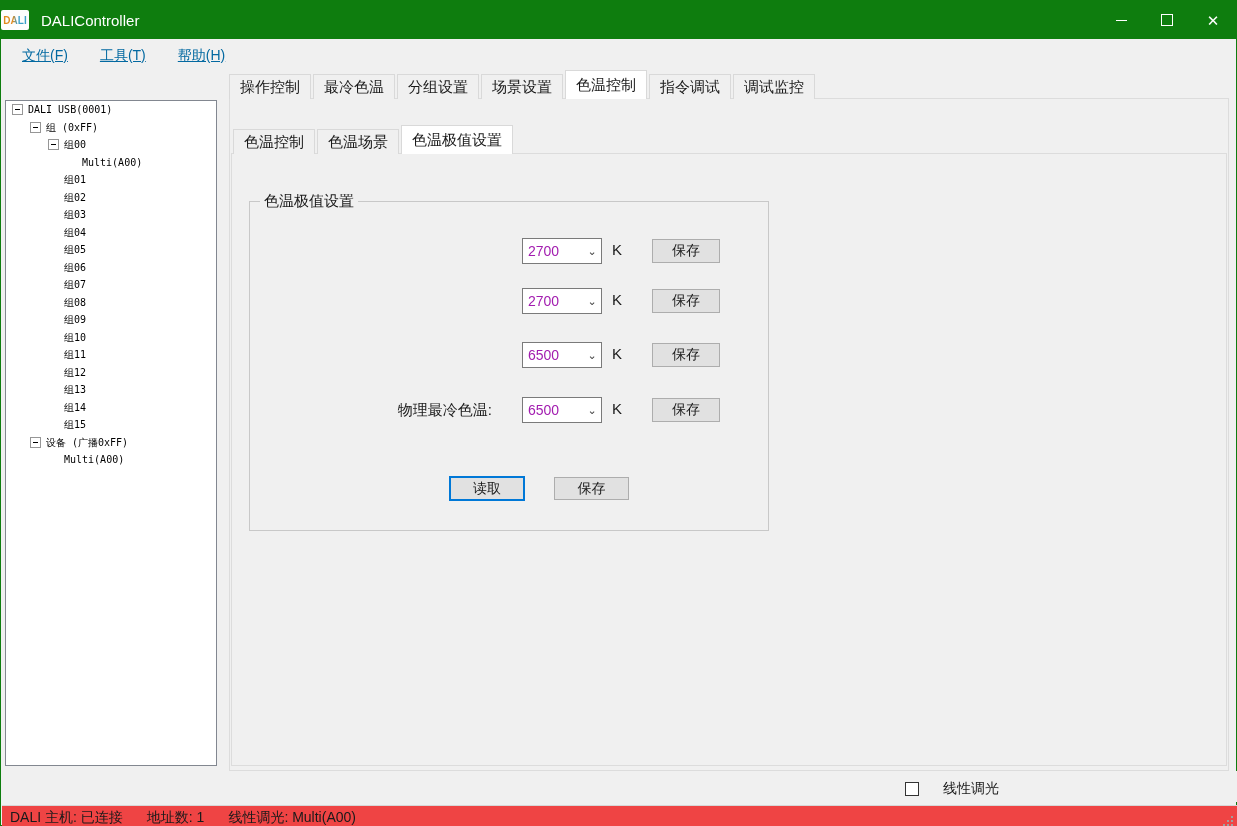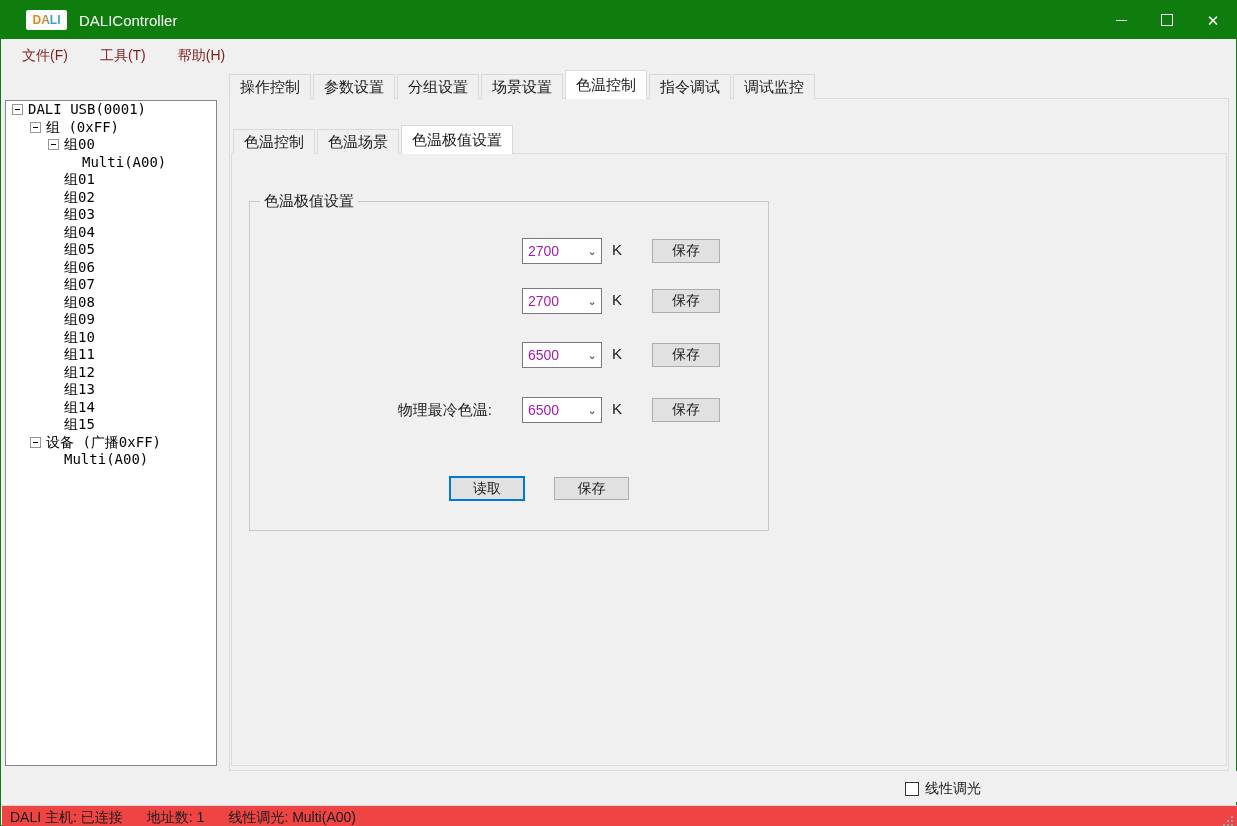--- a/index.html
+++ b/index.html
@@ -1,35 +1,35 @@
 <!DOCTYPE html>
 <html><head>
 <meta charset="utf-8">
 <style>
   html,body{margin:0;padding:0;}
   body{width:1237px;height:826px;overflow:hidden;font-family:"Liberation Sans",sans-serif;background:#ffffff;}
   .window{position:absolute;left:0;top:0;width:1237px;height:826px;background:#f0f0f0;border:1px solid #0e7d0e;box-sizing:border-box;}
 
   
   .titlebar{position:absolute;left:0;top:0;width:100%;height:38px;background:#0e7d0e;display:flex;align-items:center;}
-  .app-icon{width:41px;height:20px;margin-left:25px;background:#fdfdfd;border-radius:2px;display:flex;align-items:center;justify-content:center;font-size:12px;font-weight:bold;letter-spacing:0;color:#e08a1e;}
+  .app-icon{width:28px;height:20px;background:#fdfdfd;border-radius:2px;display:flex;align-items:center;justify-content:center;font-size:10px;font-weight:bold;letter-spacing:0;color:#e08a1e;}
   .app-icon span{background:linear-gradient(90deg,#e08a1e 40%,#3aa0c8 60%);-webkit-background-clip:text;background-clip:text;color:transparent;}
   .title-text{color:#ffffff;font-size:15px;margin-left:12px;}
   .win-controls{position:absolute;right:0;top:0;height:38px;display:flex;}
   .win-btn{width:46px;height:38px;display:flex;align-items:center;justify-content:center;color:#ffffff;font-size:14px;cursor:default;}
   .glyph-min{width:11px;height:1px;background:#fff;display:block;}
   .glyph-max{width:10px;height:10px;border:1px solid #fff;display:block;}
   .glyph-close{font-size:15px;line-height:1;}
 
   
-  .menubar{position:absolute;left:1px;top:38px;width:1031px;height:33px;background:#f0f0f0;display:flex;align-items:center;font-size:14px;color:#7f1d1d;}
+  .menubar{position:absolute;left:1px;top:38px;width:1031px;height:33px;background:#f0f0f0;display:flex;align-items:center;font-size:14px;color:#0369a1;text-decoration:underline;}
   .menu-item{padding:6px 12px;margin-left:8px;}
 
   
-  .tree-panel{position:absolute;left:4px;top:99px;width:212px;height:666px;background:#ffffff;border:1px solid #828790;box-sizing:border-box;overflow:hidden;font-family:"DejaVu Sans Mono",monospace;font-size:14px;color:#000;}
+  .tree-panel{position:absolute;left:4px;top:99px;width:212px;height:666px;background:#ffffff;border:1px solid #828790;box-sizing:border-box;overflow:hidden;font-family:"DejaVu Sans Mono",monospace;font-size:10px;color:#000;}
   .tree-row{height:17.5px;display:flex;align-items:center;white-space:nowrap;}
   .tree-indent{display:inline-block;height:100%;}
   .expand-box{display:inline-flex;width:11px;height:11px;border:1px solid #969696;background:#fff;box-sizing:border-box;align-items:center;justify-content:center;margin-right:5px;flex:none;}
   .expand-box i{display:block;width:5px;height:1px;background:#000;}
   .tree-label{line-height:17px;}
 
   
   .tabstrip{position:absolute;left:228px;top:73px;display:flex;align-items:flex-end;height:25px;z-index:3;}
   .tab{background:#f0f0f0;border:1px solid #d9d9d9;border-bottom:none;padding:3px 10px 4px 10px;font-size:15px;color:#1a1a1a;margin-right:2px;height:17px;line-height:17px;}
   .tab.selected{background:#ffffff;border:1px solid #d9d9d9;border-bottom:none;padding-top:5px;height:19px;margin-top:-4px;position:relative;z-index:4;}
@@ -51,21 +51,21 @@
   .unit-label{position:absolute;left:362px;top:3px;font-size:15px;color:#1a1a1a;}
   .btn{background:#e1e1e1;border:1px solid #adadad;font-size:14px;color:#1a1a1a;display:flex;align-items:center;justify-content:center;box-sizing:border-box;font-family:"Liberation Sans",sans-serif;}
   .row-save-btn{position:absolute;left:402px;top:1px;width:68px;height:24px;}
   .action-read-btn{position:absolute;left:199px;top:274px;width:76px;height:25px;border:2px solid #0078d7;}
   .action-save-btn{position:absolute;left:304px;top:275px;width:75px;height:23px;}
 
   
   .footer-area{position:absolute;left:1px;top:770px;width:1235px;height:31px;background:#f0f0f0;}
   .checkbox-row{position:absolute;left:903px;top:9px;display:flex;align-items:center;}
   .checkbox{width:14px;height:14px;border:1px solid #333333;background:#fff;box-sizing:border-box;}
-  .checkbox-label{font-size:14px;color:#1a1a1a;margin-left:6px;}
+  .checkbox-label{font-size:14px;color:#1a1a1a;margin-left:24px;}
   .statusbar{position:absolute;left:1px;top:804px;width:1235px;height:24px;background:#ef4444;border-top:1px solid #d7d7d7;display:flex;align-items:center;font-size:14px;color:#1a1a1a;}
   .status-item{margin-left:8px;}
   .status-item + .status-item{margin-left:24px;}
   .resize-grip{position:absolute;right:4px;bottom:4px;width:12px;height:12px;}
   .resize-grip b{position:absolute;width:2px;height:2px;background:#a0a0a0;}
 </style>
 </head>
 <body>
 
 <div class="window">
@@ -205,21 +205,21 @@
       </div>
       <div class="tree-row">
         <span class="tree-indent" style="width: 42px;"></span>
         <span class="tree-indent" style="width: 16px;"></span>
         <span class="tree-label">Multi(A00)</span>
       </div>
     </div>
 
   <div class="tabstrip" id="main-tabs">
       <div class="tab">操作控制</div>
-      <div class="tab">参数设置</div>
+      <div class="tab">最冷色温</div>
       <div class="tab">分组设置</div>
       <div class="tab">场景设置</div>
       <div class="tab selected">色温控制</div>
       <div class="tab">指令调试</div>
       <div class="tab">调试监控</div>
     </div>
   <div class="tabpage"></div>
 
   <div class="subtabstrip" id="sub-tabs">
       <div class="tab">色温控制</div>

